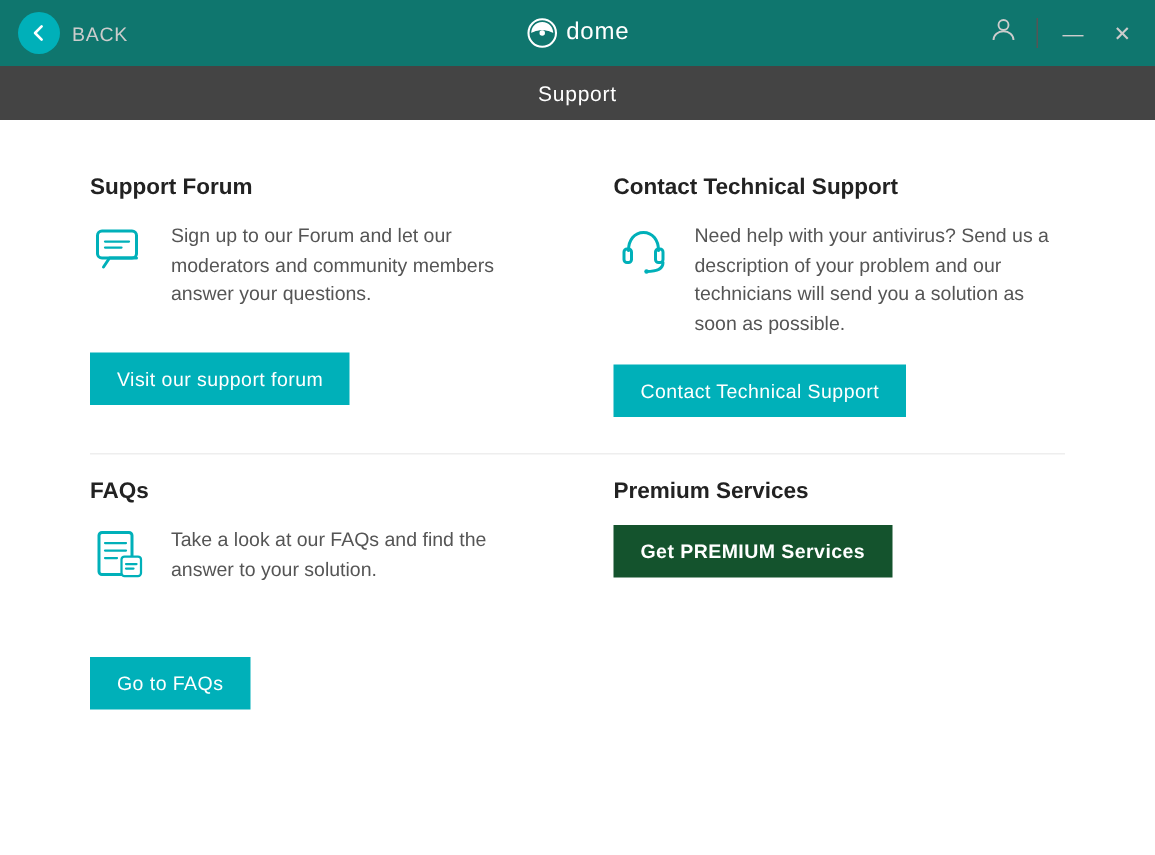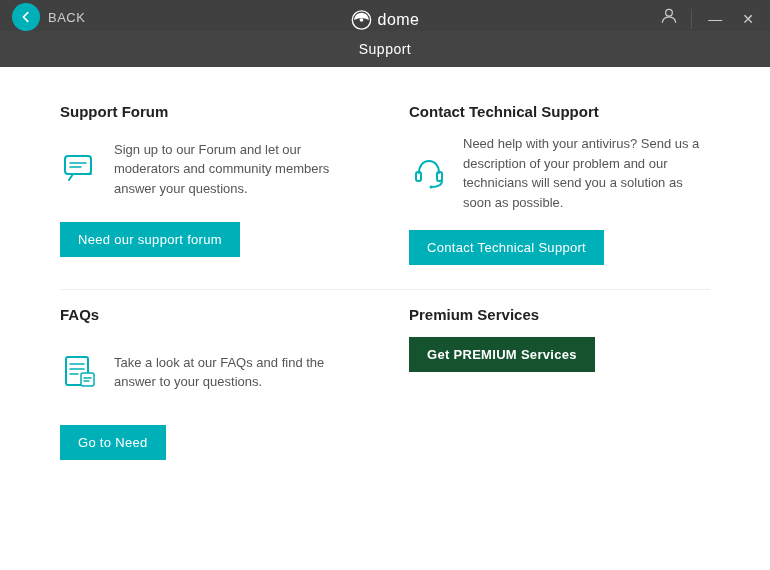--- a/index.html
+++ b/index.html
@@ -6,24 +6,24 @@
     body {
       font-family: 'Segoe UI', Arial, sans-serif;
       width: 770px;
       height: 570px;
       overflow: hidden;
       background: #fff;
     }
 
     
     .title-bar {
-      background: #404040;
-      height: 31px;
-      display: flex;
-      align-items: flex-end;
+      background: #0f766e;
+      height: 44px;
+      display: flex;
+      align-items: center;
       justify-content: space-between;
       padding: 0 12px;
       position: relative;
     }
     .title-bar-left {
       display: flex;
       align-items: center;
       gap: 8px;
     }
     .back-circle {
@@ -130,21 +130,21 @@
 
     .section-title {
       font-size: 15px;
       font-weight: 600;
       color: #222;
       margin-bottom: 14px;
     }
 
     .section-body {
       display: flex;
-      align-items: center;
+      align-items: flex-start;
       gap: 14px;
       margin-bottom: 18px;
       min-height: 70px;
     }
 
     .section-icon {
       flex-shrink: 0;
       width: 40px;
       height: 40px;
       display: flex;
@@ -243,21 +243,21 @@
         <div class="section-icon icon-chat">
           <svg width="38" height="38" viewBox="0 0 38 38" fill="none" xmlns="http://www.w3.org/2000/svg">
             <rect x="4" y="6" width="26" height="18" rx="3" stroke="#00b0b9" stroke-width="2"></rect>
             <path d="M8 30 L12 24 H30" stroke="#00b0b9" stroke-width="2" stroke-linecap="round" stroke-linejoin="round" fill="none"></path>
             <line x1="9" y1="13" x2="25" y2="13" stroke="#00b0b9" stroke-width="1.5" stroke-linecap="round"></line>
             <line x1="9" y1="17" x2="20" y2="17" stroke="#00b0b9" stroke-width="1.5" stroke-linecap="round"></line>
           </svg>
         </div>
         <p class="section-text">Sign up to our Forum and let our moderators and community members answer your questions.</p>
       </div>
-      <button class="btn-teal">Need our support forum</button>
+      <button class="btn-teal">Visit our support forum</button>
     </div>
 
     <div class="section section-right">
       <div class="section-title">Contact Technical Support</div>
       <div class="section-body">
         <div class="section-icon icon-headset">
           <svg width="40" height="40" viewBox="0 0 40 40" fill="none" xmlns="http://www.w3.org/2000/svg">
             <path d="M10 20 C10 13, 14 8, 20 8 C26 8, 30 13, 30 20" stroke="#00b0b9" stroke-width="2" fill="none" stroke-linecap="round"></path>
             <rect x="7" y="19" width="5" height="9" rx="2" stroke="#00b0b9" stroke-width="2"></rect>
             <rect x="28" y="19" width="5" height="9" rx="2" stroke="#00b0b9" stroke-width="2"></rect>
@@ -279,23 +279,23 @@
           <svg width="38" height="38" viewBox="0 0 38 38" fill="none" xmlns="http://www.w3.org/2000/svg">
             <rect x="5" y="4" width="22" height="28" rx="2" stroke="#00b0b9" stroke-width="2"></rect>
             <line x1="9" y1="11" x2="23" y2="11" stroke="#00b0b9" stroke-width="1.5" stroke-linecap="round"></line>
             <line x1="9" y1="16" x2="23" y2="16" stroke="#00b0b9" stroke-width="1.5" stroke-linecap="round"></line>
             <line x1="9" y1="21" x2="17" y2="21" stroke="#00b0b9" stroke-width="1.5" stroke-linecap="round"></line>
             <rect x="20" y="20" width="13" height="13" rx="2" fill="white" stroke="#00b0b9" stroke-width="1.5"></rect>
             <line x1="23" y1="25" x2="30" y2="25" stroke="#00b0b9" stroke-width="1.5" stroke-linecap="round"></line>
             <line x1="23" y1="28" x2="28" y2="28" stroke="#00b0b9" stroke-width="1.5" stroke-linecap="round"></line>
           </svg>
         </div>
-        <p class="section-text">Take a look at our FAQs and find the answer to your questions.</p>
+        <p class="section-text">Take a look at our FAQs and find the answer to your solution.</p>
       </div>
-      <button class="btn-teal">Go to Need</button>
+      <button class="btn-teal">Go to FAQs</button>
     </div>
 
     <div class="section section-right">
       <div class="section-title">Premium Services</div>
       <button class="btn-orange">Get PREMIUM Services</button>
     </div>
 
   </div>
 </div>
 

